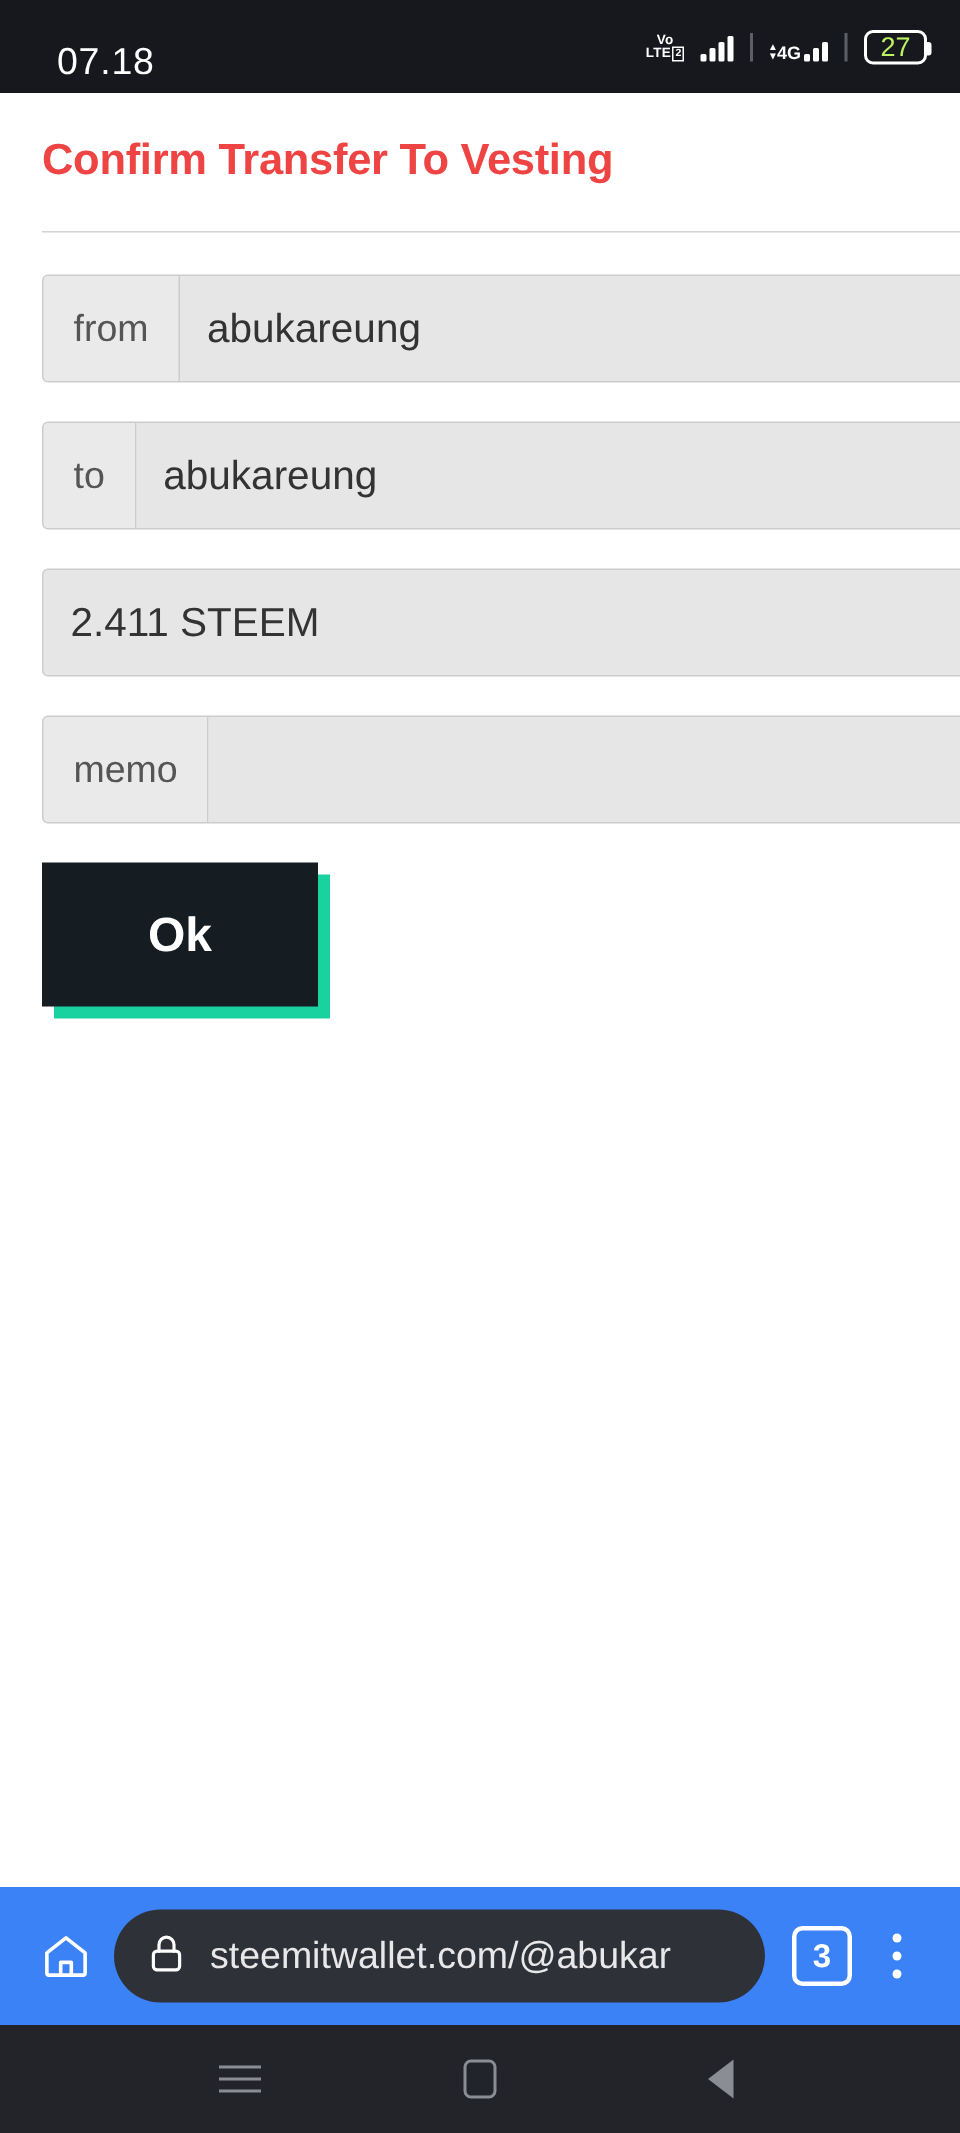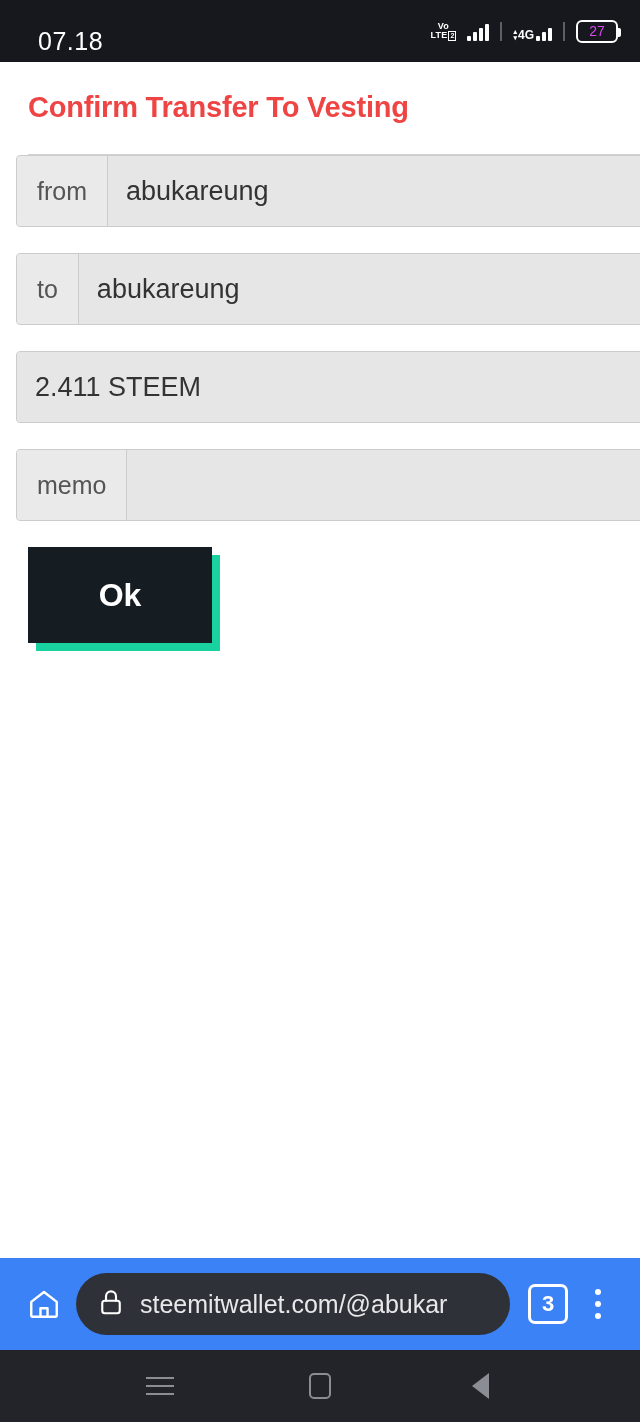--- a/index.html
+++ b/index.html
@@ -116,22 +116,22 @@
   }
   .battery:after {
     content: "";
     position: absolute;
     right: -5px; top: 6px;
     width: 3px; height: 9px;
     background: #ffffff;
     border-radius: 0 2px 2px 0;
   }
   .battery span {
-    color: #d946ef;
-    font-size: 14px;
+    color: #bef264;
+    font-size: 18px;
     line-height: 14px;
   }
 
   
   .content {
     position: absolute;
     top: 62px; left: 0;
     width: 640px;
     height: 1196px;
     background: #ffffff;
@@ -143,21 +143,22 @@
     color: #ef4444;
     letter-spacing: -0.2px;
   }
   .divider {
     margin: 30px 0 0 28px;
     height: 1px;
     background: #d2d2d2;
   }
 
   .form {
-    padding-left: 16px;
+    margin-top: 28px;
+    padding-left: 28px;
   }
   .form-row {
     display: flex;
     align-items: stretch;
     width: 700px;
     height: 72px;
     margin-bottom: 26px;
     border: 1px solid #cccccc;
     border-radius: 4px;
     background: #e6e6e6;

